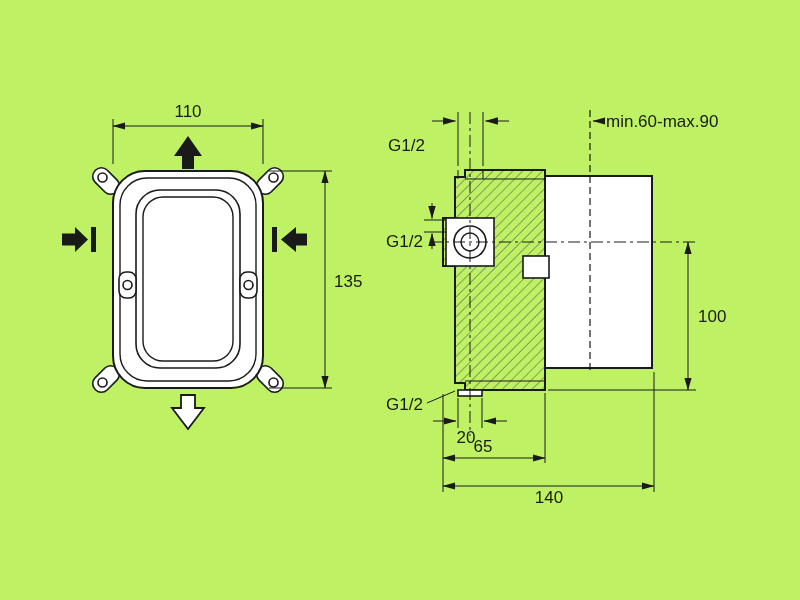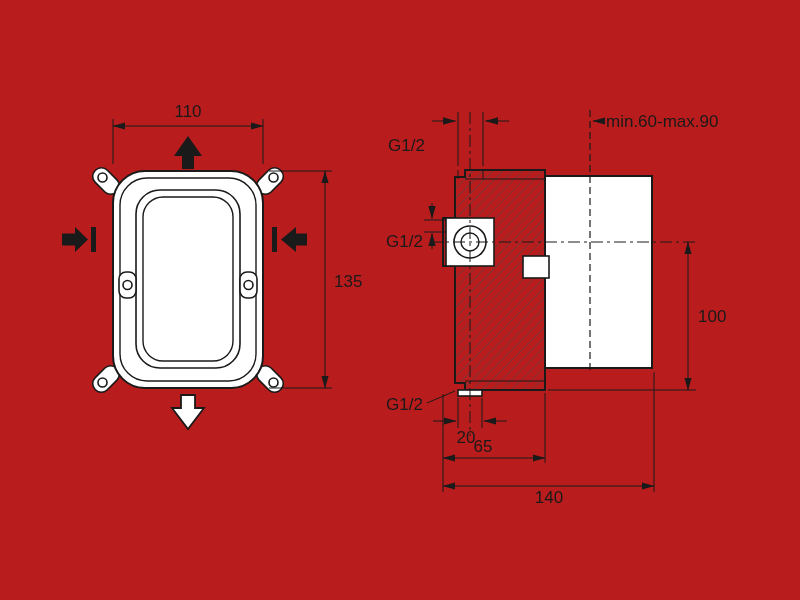--- a/index.html
+++ b/index.html
@@ -1,16 +1,16 @@
 <!DOCTYPE html>
 <html><head>
 <meta charset="utf-8">
 <style>
   html,body{margin:0;padding:0;background:#ffffff;}
-  .stage{width:800px;height:600px;background:#b91c1c;position:relative;overflow:hidden;text-align:center;}
+  .stage{width:800px;height:600px;background:#bef264;position:relative;overflow:hidden;text-align:center;}
   svg{display:block;}
   text{font-family:"Liberation Sans","DejaVu Sans",sans-serif;font-size:17px;fill:#1a1a1a;}
   .outline{fill:#ffffff;stroke:#1a1a1a;stroke-width:2;}
   .outline-thin{fill:none;stroke:#1a1a1a;stroke-width:1.4;}
   .white{fill:#ffffff;stroke:#1a1a1a;stroke-width:1.6;}
   .dim{stroke:#1a1a1a;stroke-width:1;fill:none;}
   .ext{stroke:#1a1a1a;stroke-width:1;fill:none;}
   .centerline{stroke:#1a1a1a;stroke-width:1;fill:none;stroke-dasharray:12 4 3 4;}
   .wallline{stroke:#1a1a1a;stroke-width:1.2;fill:none;stroke-dasharray:7 4;}
   .filled{fill:#1a1a1a;stroke:none;}

